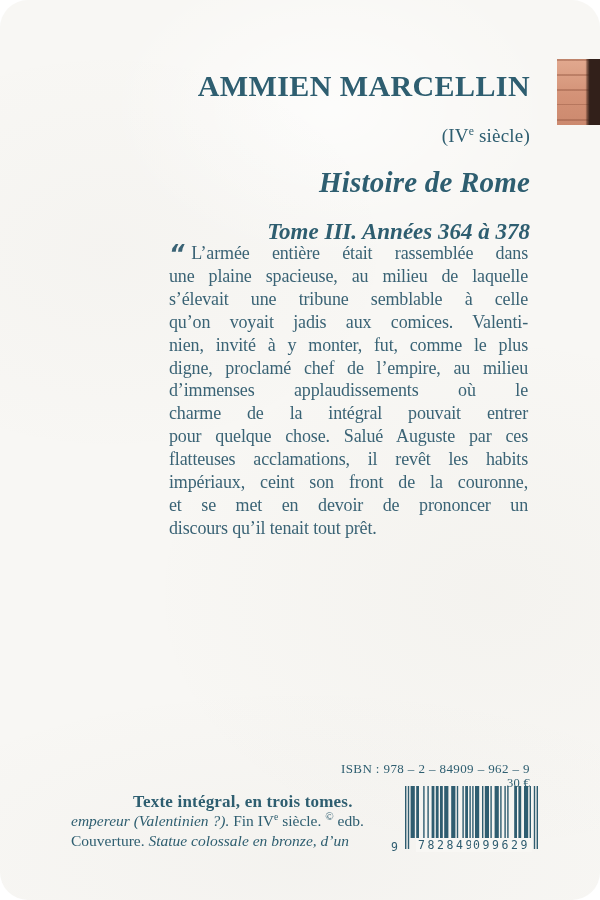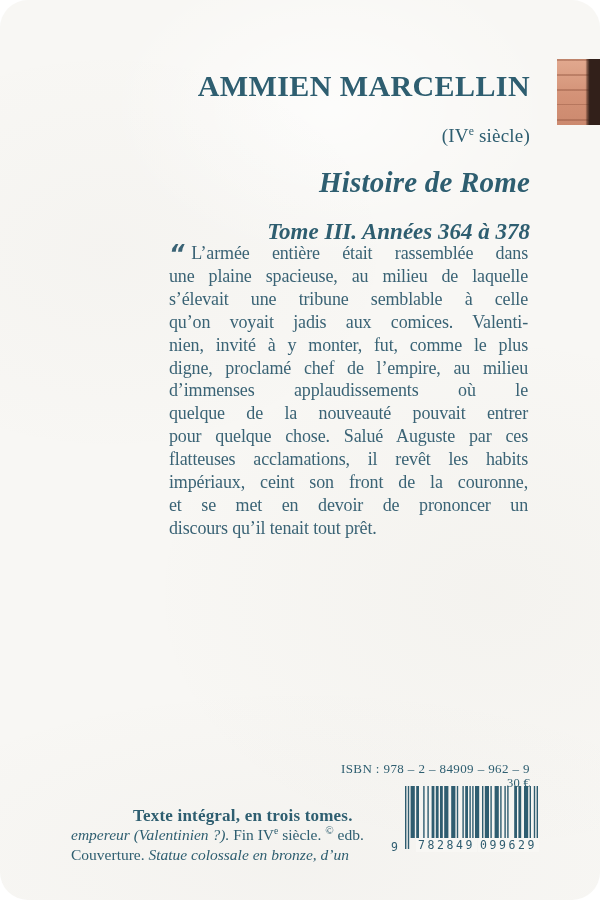--- a/index.html
+++ b/index.html
@@ -92,26 +92,26 @@
   .barcode{
     position:absolute; left:391px; top:786px; width:150px; height:72px;
   }
   .barcode svg{position:absolute; left:14px; top:0; width:133px; height:66px;}
   .bc-digit{
     position:absolute; font-family:"DejaVu Sans Mono", monospace;
     font-size:11.5px; color:var(--bar); top:52px; letter-spacing:2.6px;
   }
   .bc-d0{left:0; top:54px; letter-spacing:0;}
   .bc-d1{left:25px; background:var(--paper); padding:0 2px;}
-  .bc-d2{left:87px; background:var(--paper); padding:0 2px;text-align:center;}
+  .bc-d2{left:80px; background:var(--paper); padding:0 2px;text-align:center;}
 
   
   .footer{
     position:absolute; left:71px; top:792px; width:310px;
-    color:var(--ink); font-size:15.5px; line-height:19.3px;margin-top:14px;
+    color:var(--ink); font-size:15.5px; line-height:19.3px;
   }
   .f-line1{
     font-weight:bold; font-size:17px; text-indent:62px; letter-spacing:.2px;
   }
   .f-italic{font-style:italic;}
   .f-sup{font-size:.62em; vertical-align:super; line-height:0;}
   .f-copy{font-size:.72em; vertical-align:super; line-height:0; letter-spacing:0;}
 </style>
 </head>
 <body>
@@ -128,21 +128,21 @@
   </div>
 
   <div class="quote" id="quote-lines">
       <div class="q-line"><span class="q-mark">“</span>L’armée entière était rassemblée dans</div>
       <div class="q-line">une plaine spacieuse, au milieu de laquelle</div>
       <div class="q-line">s’élevait une tribune semblable à celle</div>
       <div class="q-line">qu’on voyait jadis aux comices. Valenti-</div>
       <div class="q-line">nien, invité à y monter, fut, comme le plus</div>
       <div class="q-line">digne, proclamé chef de l’empire, au milieu</div>
       <div class="q-line">d’immenses applaudissements où le</div>
-      <div class="q-line">quelque de la nouveauté pouvait entrer</div>
+      <div class="q-line">charme de la intégral pouvait entrer</div>
       <div class="q-line">pour quelque chose. Salué Auguste par ces</div>
       <div class="q-line">flatteuses acclamations, il revêt les habits</div>
       <div class="q-line">impériaux, ceint son front de la couronne,</div>
       <div class="q-line">et se met en devoir de prononcer un</div>
       <div class="q-line q-last">discours qu’il tenait tout prêt.</div>
     </div>
 
   <div class="price">30 €</div>
 
   <div class="isbn">ISBN : 978 – 2 – 84909 – 962 – 9</div>

